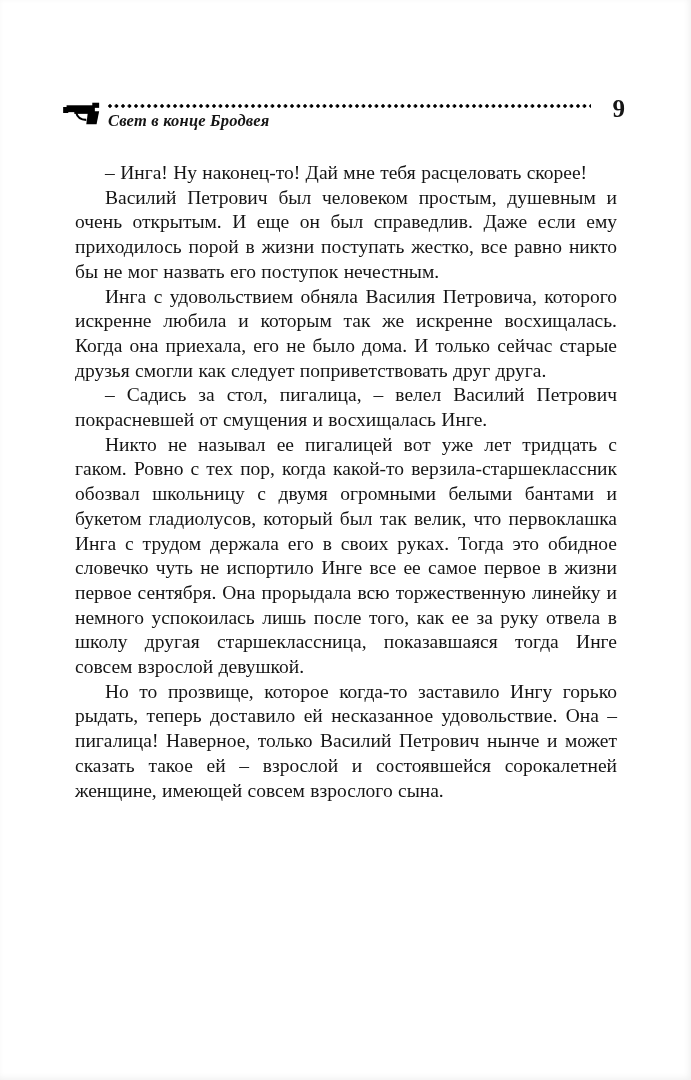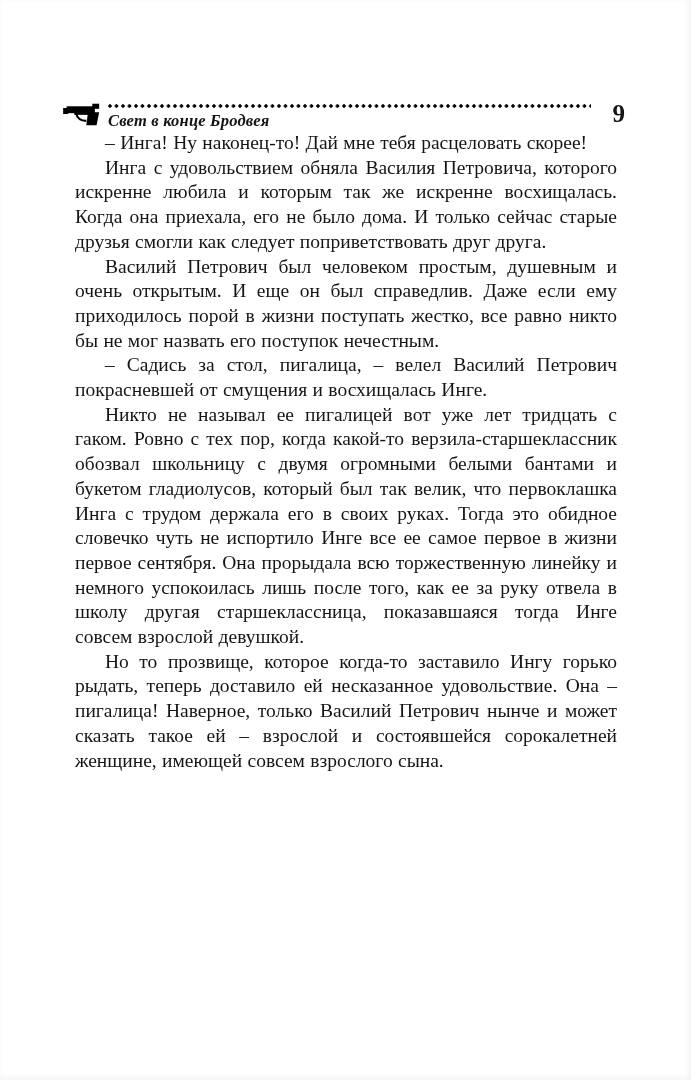--- a/index.html
+++ b/index.html
@@ -20,21 +20,21 @@
   }
   .content {
     position: absolute;
     left: 62px;
     right: 62px;
     top: 100px;
   }
   
   .header {
     display: flex;
-    align-items: center;
+    align-items: flex-start;
     margin-left: 0;
     margin-right: 4px;
   }
   .gun-wrap {
     flex: 0 0 auto;
     width: 40px;
     margin-top: 1px;
   }
   .title-block {
     flex: 1 1 auto;
@@ -58,20 +58,21 @@
   .page-number {
     flex: 0 0 auto;
     margin-left: 22px;
     margin-top: -4px;
     font-size: 25px;
     font-weight: bold;
     line-height: 1;
   }
   
   .body-text {
+    margin-top: 30px;
     margin-left: 13px;
     margin-right: 12px;
   }
   .body-text p {
     margin: 0;
     font-size: 19.5px;
     line-height: 24.7px;
     text-align: justify;
     text-indent: 30px;
     hyphens: auto;
@@ -98,21 +99,21 @@
       </span>
       <div class="title-block">
         <div class="dotted-rule"></div>
         <div class="running-title">Свет в конце Бродвея</div>
       </div>
       <div class="page-number">9</div>
     </div>
 
     <div class="body-text">
       <p>–  Инга! Ну наконец-то! Дай мне тебя расцеловать скорее!</p>
+      <p>Василий Петрович был человеком простым, душевным и очень открытым. И еще он был справедлив. Даже если ему приходилось порой в жизни поступать жестко, все равно никто бы не мог назвать его поступок нечестным.</p>
       <p>Инга с удовольствием обняла Василия Петровича, которого искренне любила и которым так же искренне восхищалась. Когда она приехала, его не было дома. И только сейчас старые друзья смогли как следует поприветствовать друг друга.</p>
-      <p>Василий Петрович был человеком простым, душевным и очень открытым. И еще он был справедлив. Даже если ему приходилось порой в жизни поступать жестко, все равно никто бы не мог назвать его поступок нечестным.</p>
       <p>–  Садись за стол, пигалица, –  велел Василий Петрович покрасневшей от смущения и восхищалась Инге.</p>
       <p>Никто не называл ее пигалицей вот уже лет тридцать с гаком. Ровно с тех пор, когда какой-то верзила-старшеклассник обозвал школьницу с двумя огромными белыми бантами и букетом гладиолусов, который был так велик, что первоклашка Инга с трудом держала его в своих руках. Тогда это обидное словечко чуть не испортило Инге все ее самое первое в жизни первое сентября. Она прорыдала всю торжественную линейку и немного успокоилась лишь после того, как ее за руку отвела в школу другая старшеклассница, показавшаяся тогда Инге совсем взрослой девушкой.</p>
       <p>Но то прозвище, которое когда-то заставило Ингу горько рыдать, теперь доставило ей несказанное удовольствие. Она –  пигалица! Наверное, только Василий Петрович нынче и может сказать такое ей –  взрослой и состоявшейся сорокалетней женщине, имеющей совсем взрослого сына.</p>
     </div>
 
   </div>
 </div>
 
 </body></html>

